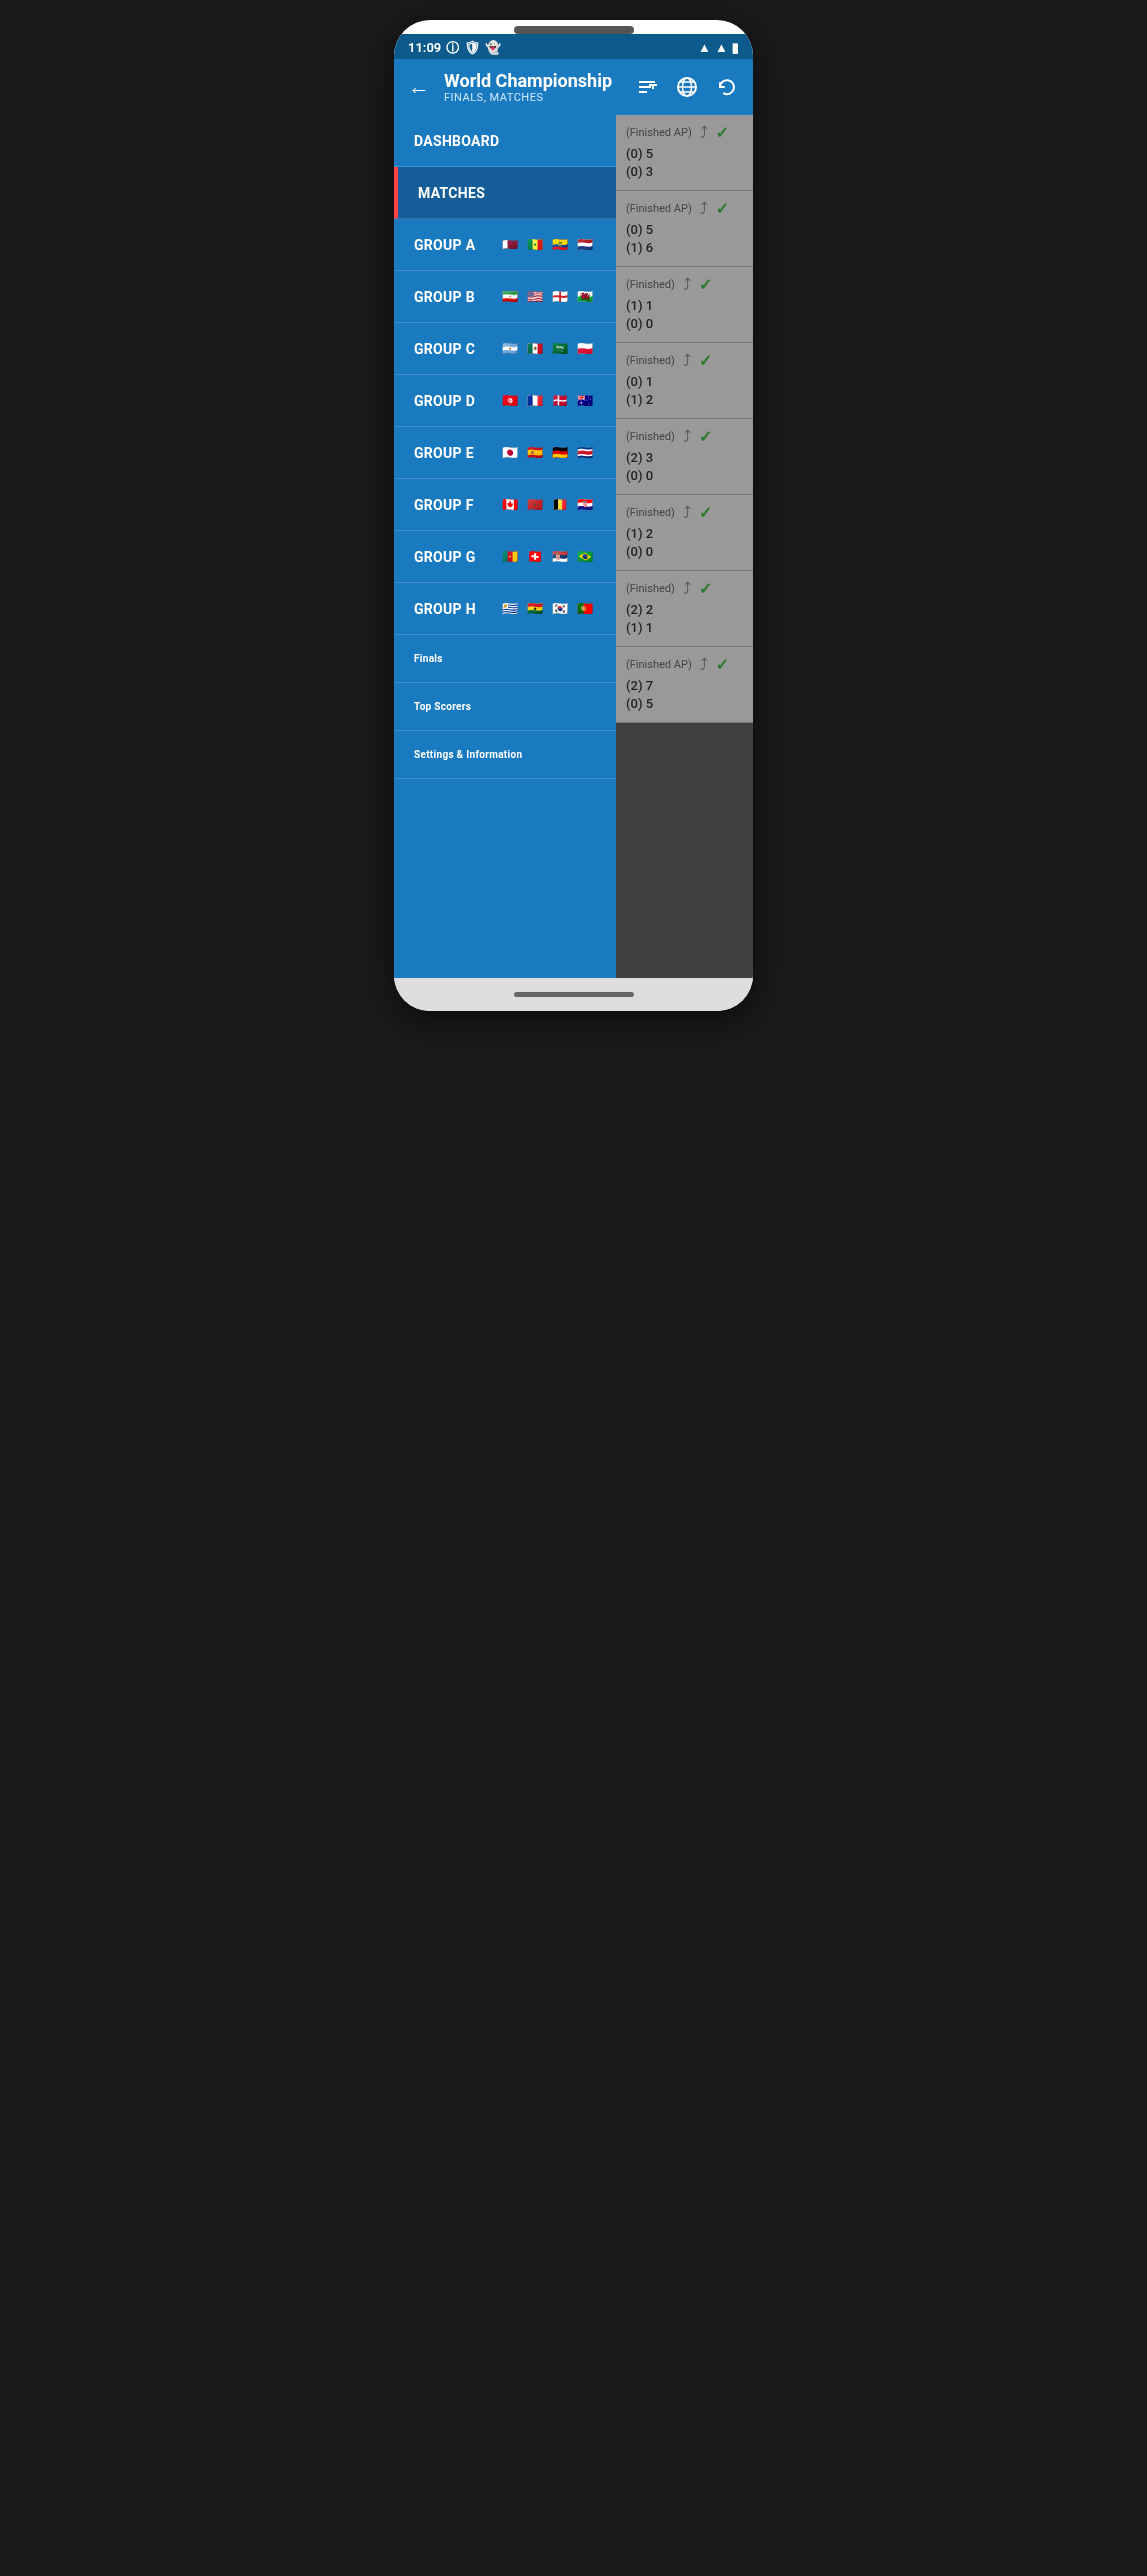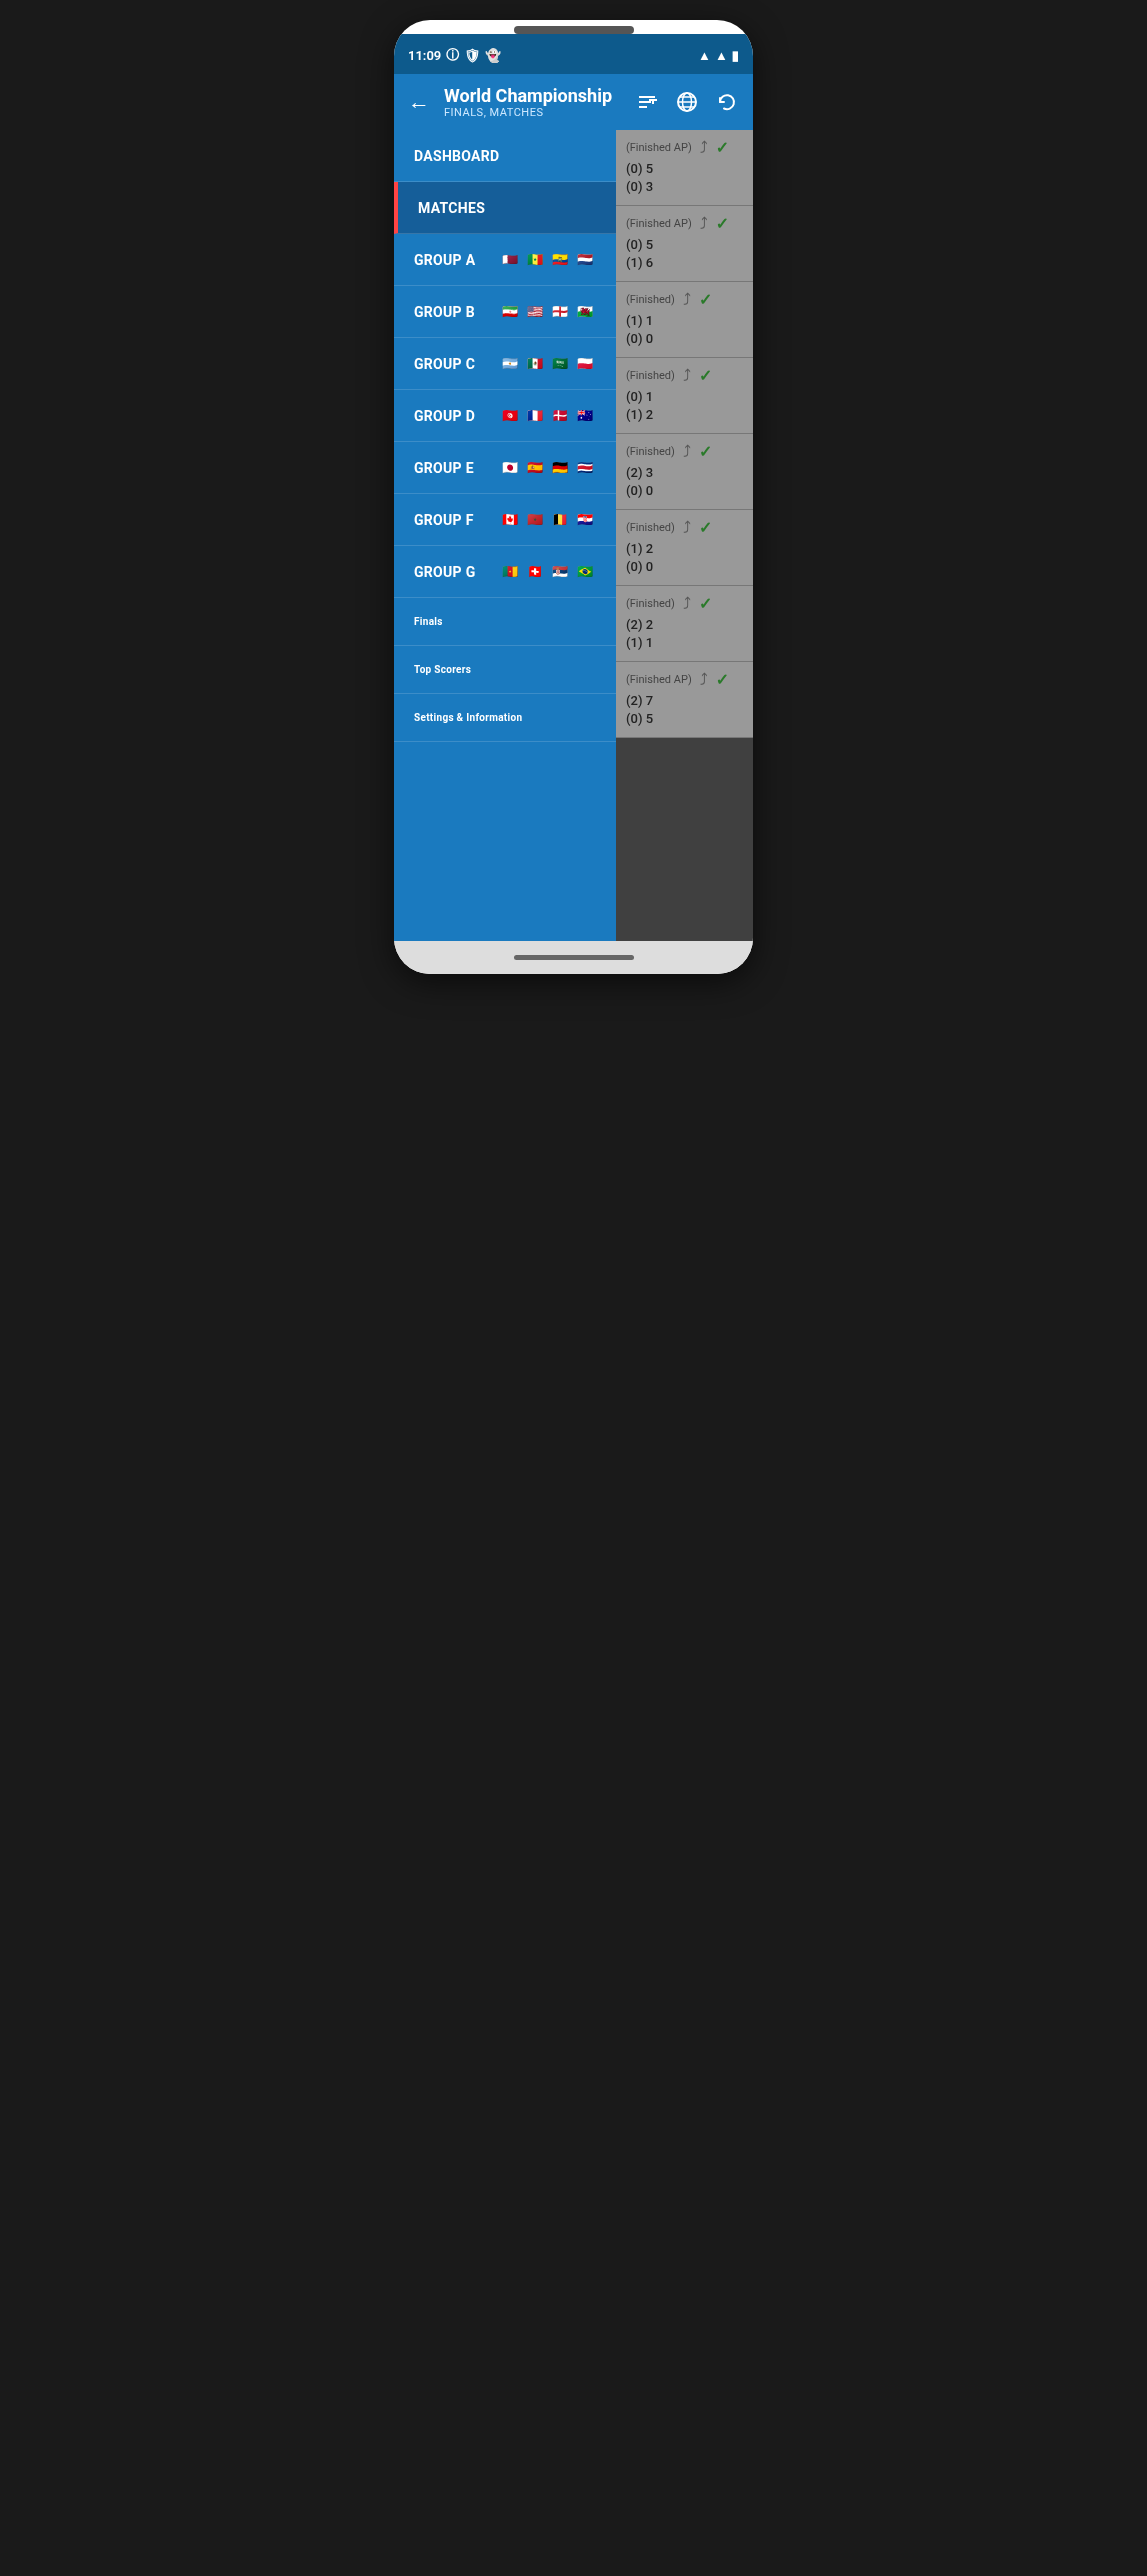--- a/index.html
+++ b/index.html
@@ -23,21 +23,21 @@
     }
     .status-bar {
       background: #0d5a8c;
       color: #fff;
       display: flex;
       justify-content: space-between;
       align-items: center;
       padding: 6px 14px 4px 14px;
       font-size: 13px;
       font-weight: 600;
-      height: 40px;
+      height: 25px;
     }
     .status-left {
       display: flex;
       align-items: center;
       gap: 5px;
     }
     .status-right {
       display: flex;
       align-items: center;
       gap: 4px;
@@ -324,20 +324,29 @@
       <div class="drawer-item">
         <span class="drawer-item-text">GROUP G</span>
         <div class="drawer-item-flags">
           <span class="flag">🇨🇲</span>
           <span class="flag">🇨🇭</span>
           <span class="flag">🇷🇸</span>
           <span class="flag">🇧🇷</span>
         </div>
       </div>
 
+      <div class="drawer-item">
+        <span class="drawer-item-text">GROUP H</span>
+        <div class="drawer-item-flags">
+          <span class="flag">🇺🇾</span>
+          <span class="flag">🇬🇭</span>
+          <span class="flag">🇰🇷</span>
+          <span class="flag">🇵🇹</span>
+        </div>
+      </div>
 
       <div class="drawer-item drawer-item-sub">
         <span class="drawer-item-text">Finals</span>
       </div>
 
       <div class="drawer-item drawer-item-sub">
         <span class="drawer-item-text">Top Scorers</span>
       </div>
 
       <div class="drawer-item drawer-item-sub">

